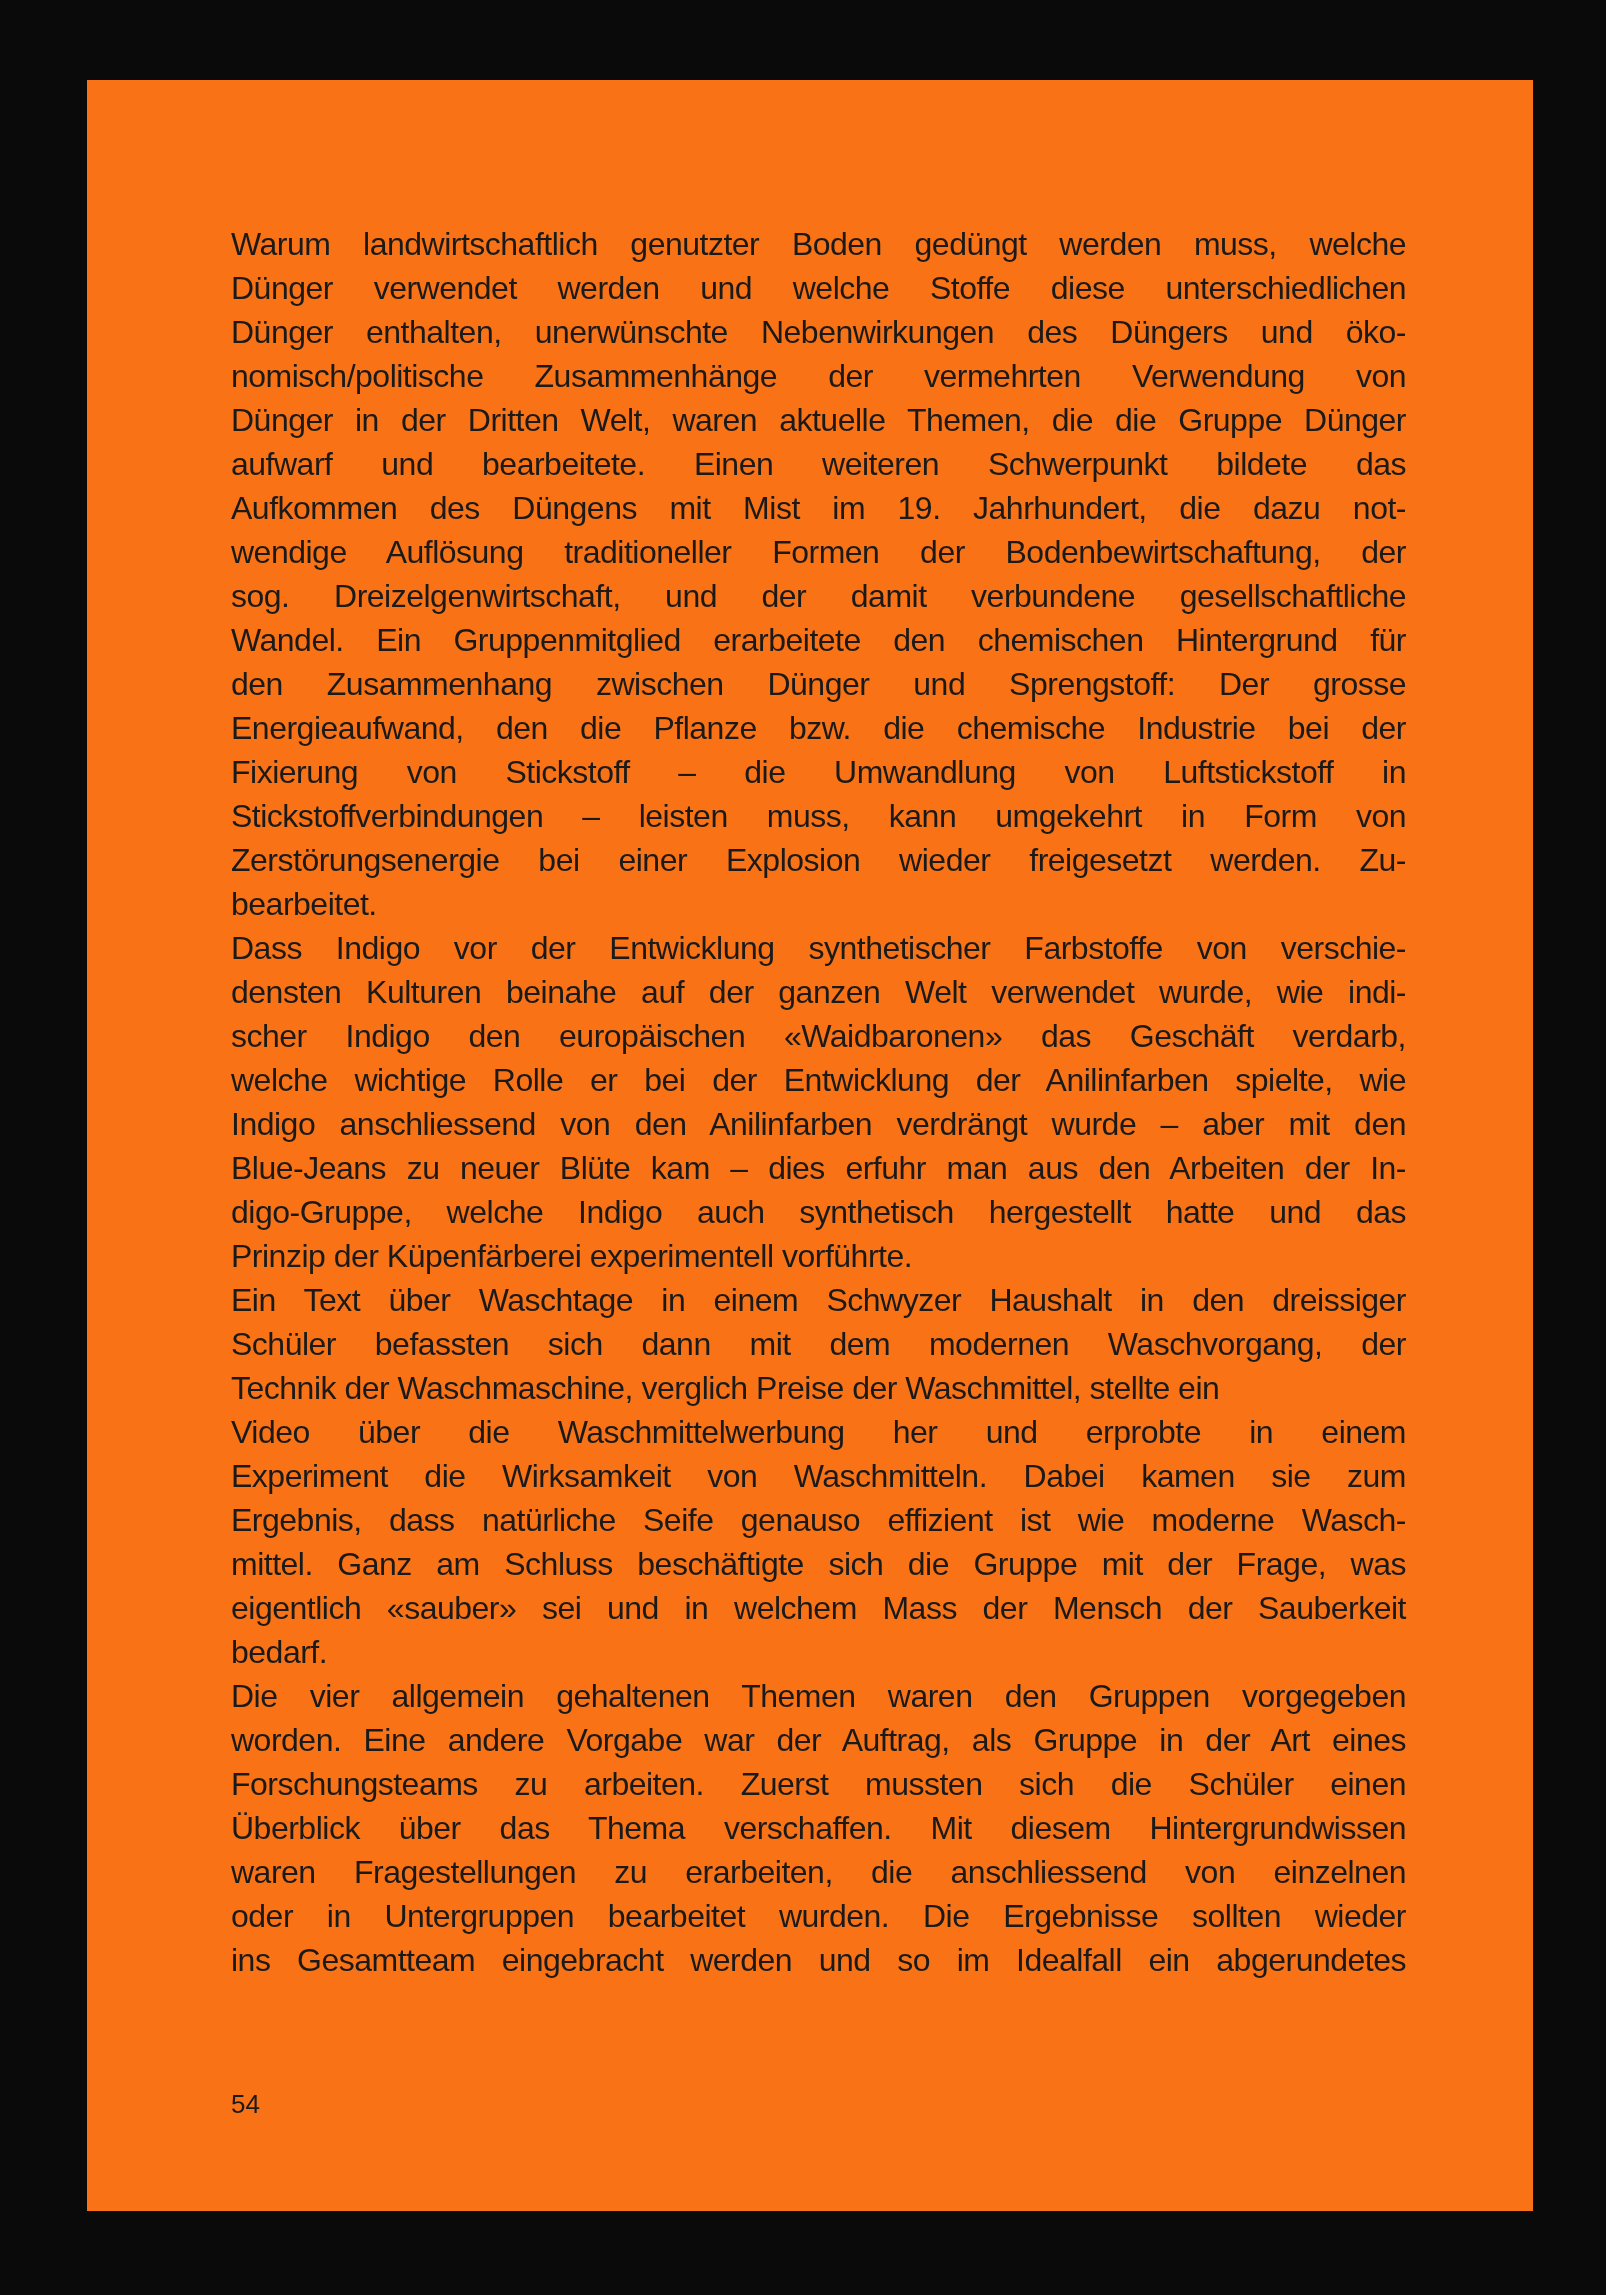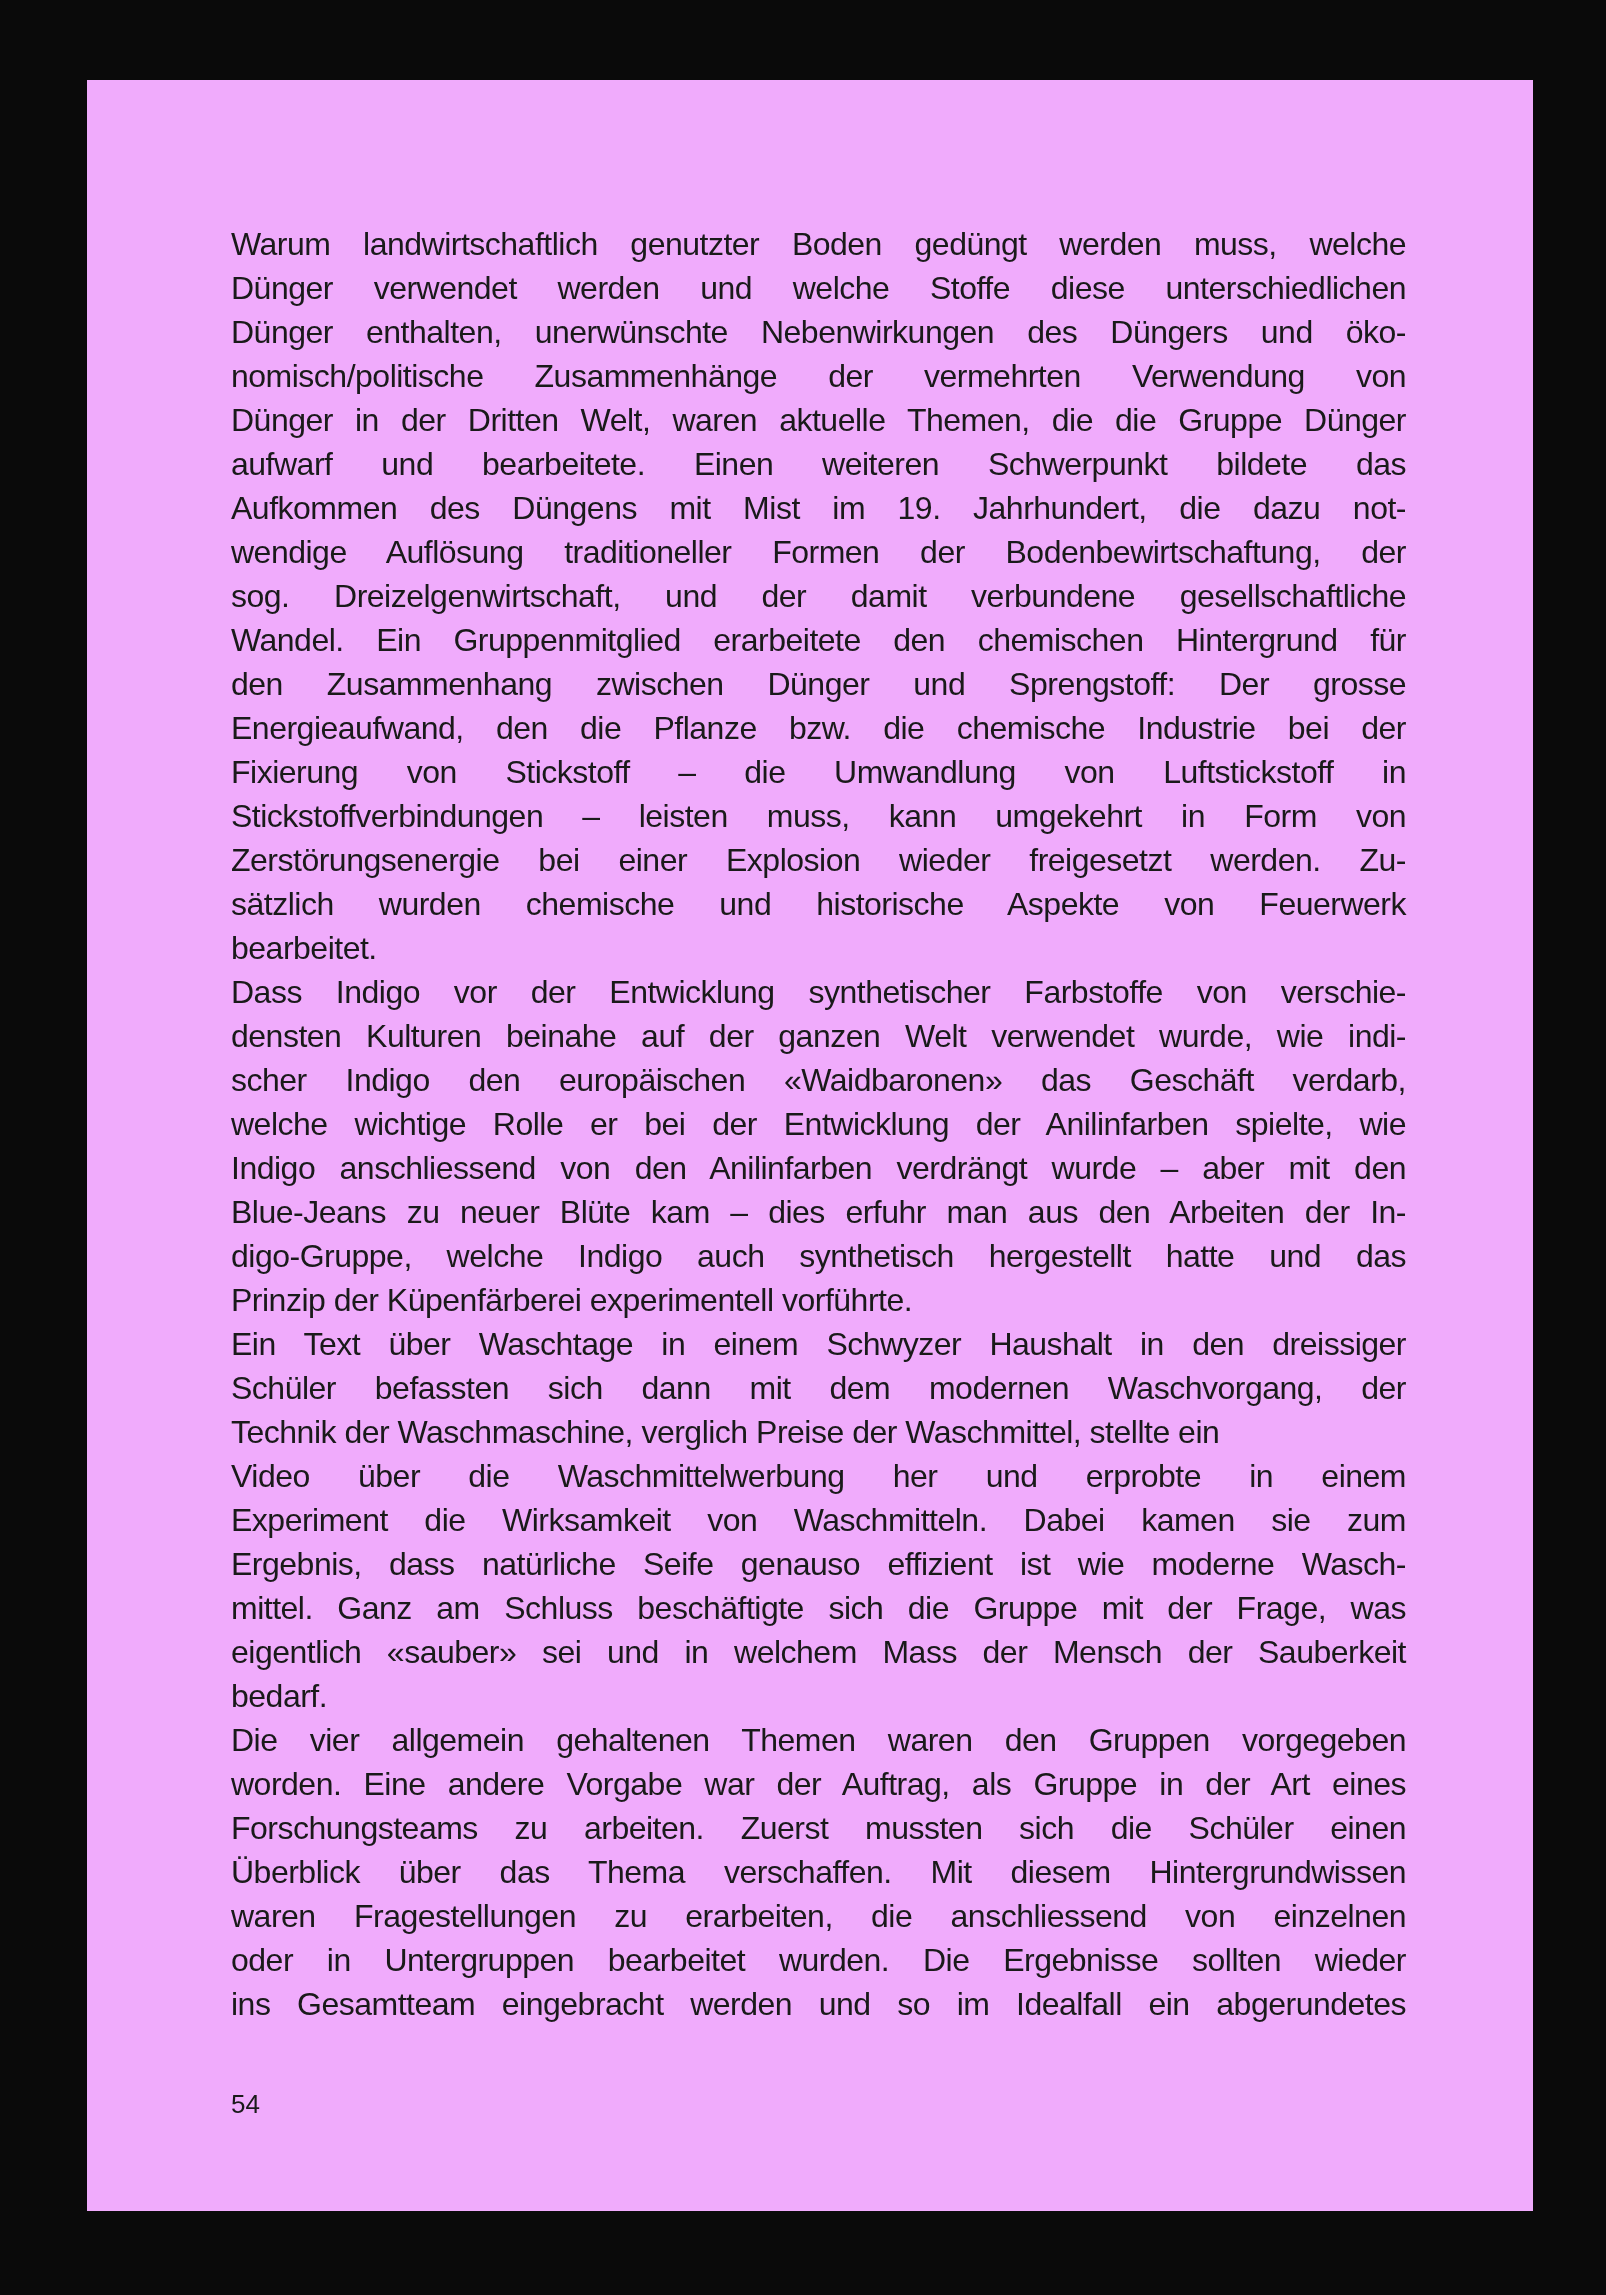--- a/index.html
+++ b/index.html
@@ -12,21 +12,21 @@
       background: #0a0a0a;
       position: relative;
       overflow: hidden;
     }
     .page {
       position: absolute;
       left: 87px;
       top: 80px;
       width: 1446px;
       height: 2131px;
-      background: #f0abfc;
+      background: #f97316;
     }
     .text-block {
       position: absolute;
       left: 144px;
       top: 142px;
       width: 1175px;
       font-family: "Liberation Sans", sans-serif;
       font-size: 32px;
       line-height: 44px;
       color: #1a1a1a;
@@ -67,21 +67,20 @@
       <span class="line">aufwarf und bearbeitete. Einen weiteren Schwerpunkt bildete das</span>
       <span class="line">Aufkommen des Düngens mit Mist im 19. Jahrhundert, die dazu not-</span>
       <span class="line">wendige Auflösung traditioneller Formen der Bodenbewirtschaftung, der</span>
       <span class="line">sog. Dreizelgenwirtschaft, und der damit verbundene gesellschaftliche</span>
       <span class="line">Wandel. Ein Gruppenmitglied erarbeitete den chemischen Hintergrund für</span>
       <span class="line">den Zusammenhang zwischen Dünger und Sprengstoff: Der grosse</span>
       <span class="line">Energieaufwand, den die Pflanze bzw. die chemische Industrie bei der</span>
       <span class="line">Fixierung von Stickstoff – die Umwandlung von Luftstickstoff in</span>
       <span class="line">Stickstoffverbindungen – leisten muss, kann umgekehrt in Form von</span>
       <span class="line">Zerstörungsenergie bei einer Explosion wieder freigesetzt werden. Zu-</span>
-      <span class="line">sätzlich wurden chemische und historische Aspekte von Feuerwerk</span>
       <span class="line last">bearbeitet.</span>
     </div>
 
     <div>
       <span class="line">Dass Indigo vor der Entwicklung synthetischer Farbstoffe von verschie-</span>
       <span class="line">densten Kulturen beinahe auf der ganzen Welt verwendet wurde, wie indi-</span>
       <span class="line">scher Indigo den europäischen «Waidbaronen» das Geschäft verdarb,</span>
       <span class="line">welche wichtige Rolle er bei der Entwicklung der Anilinfarben spielte, wie</span>
       <span class="line">Indigo anschliessend von den Anilinfarben verdrängt wurde – aber mit den</span>
       <span class="line">Blue-Jeans zu neuer Blüte kam – dies erfuhr man aus den Arbeiten der In-</span>

